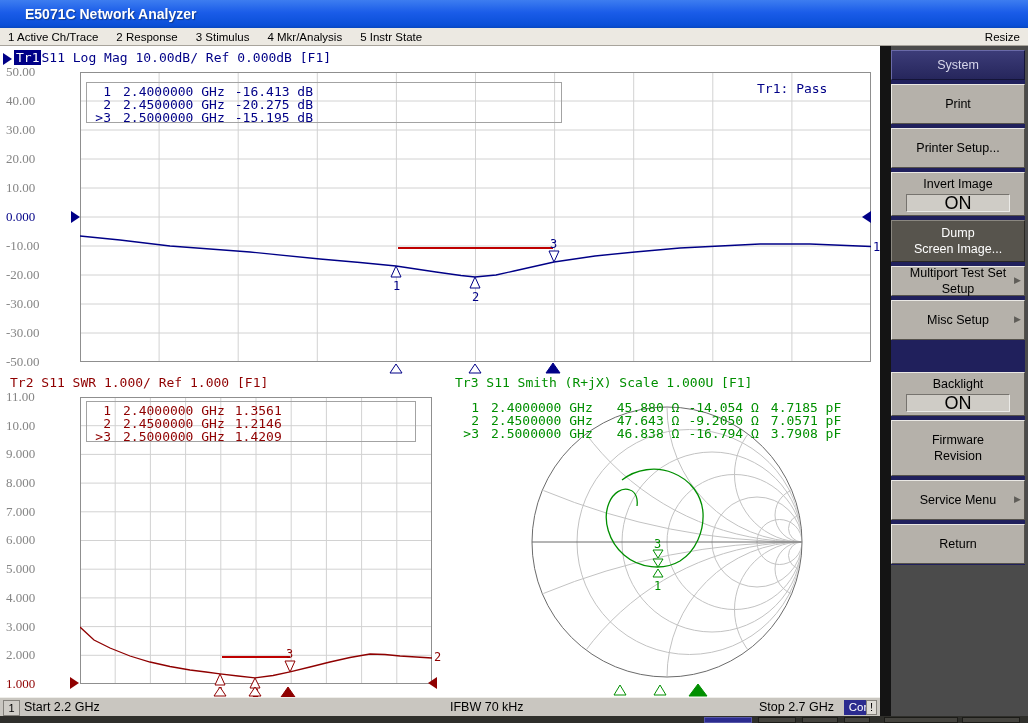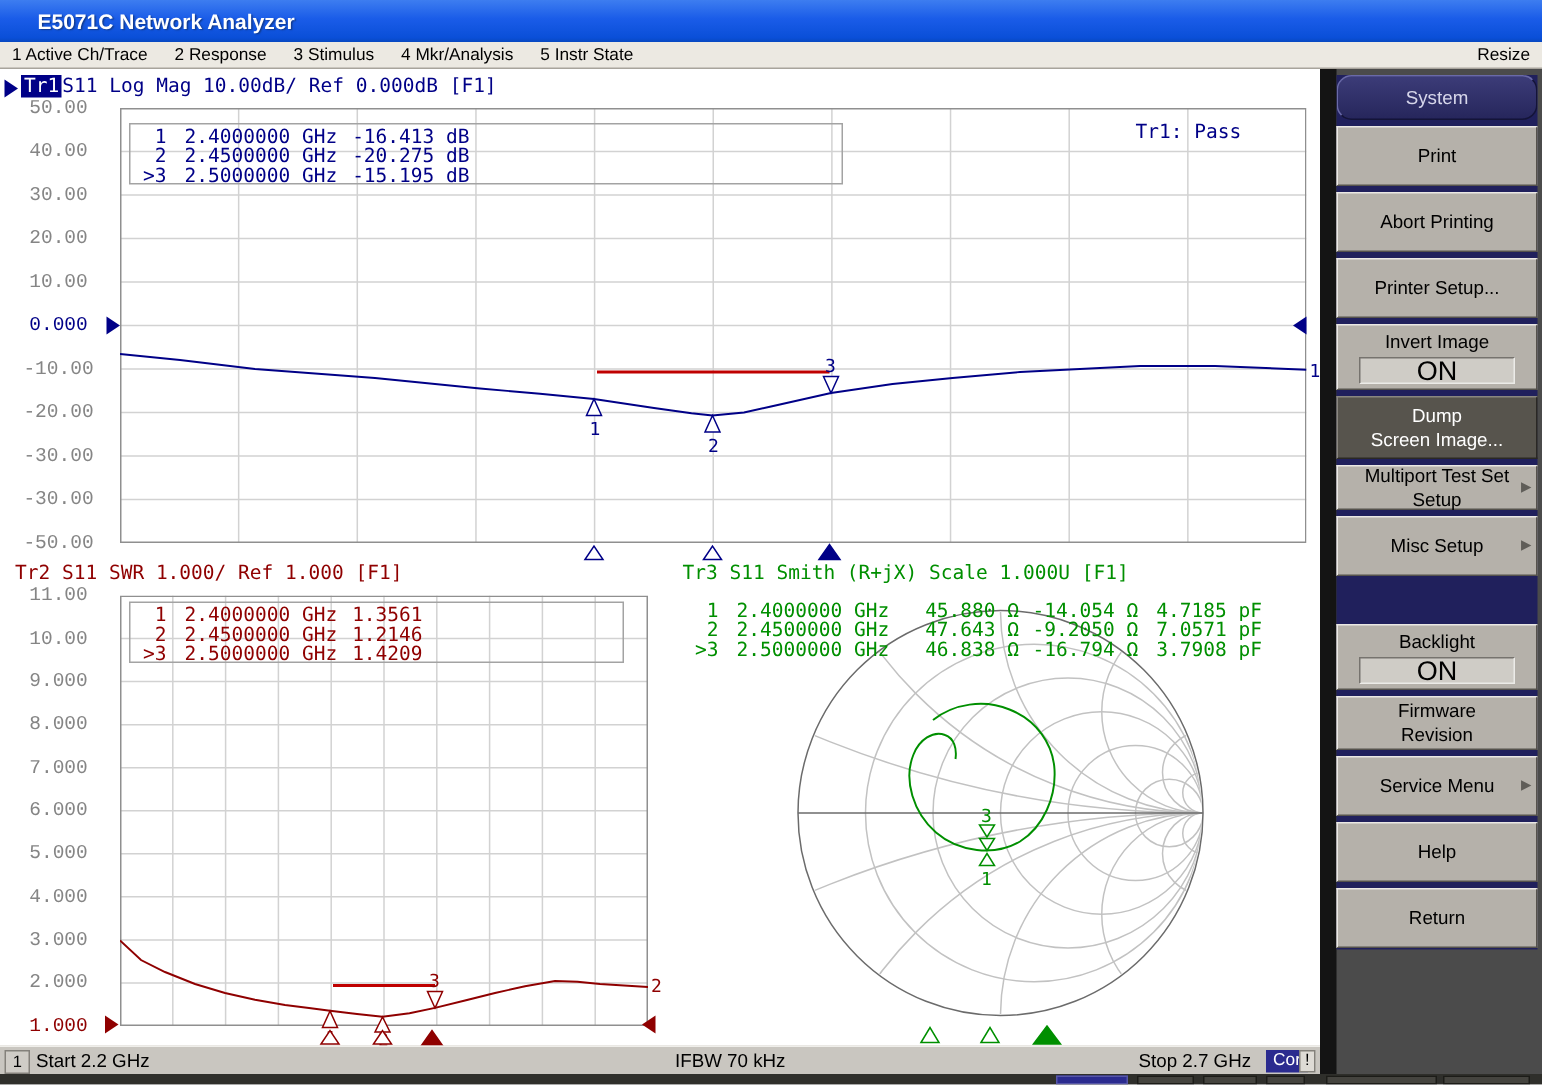--- a/index.html
+++ b/index.html
@@ -15,22 +15,22 @@
     color:#fff;font-size:14px;font-weight:bold;line-height:28px;padding-left:25px;
     box-sizing:border-box;text-shadow:1px 1px 1px #123a8c;}
   
   .menubar{position:absolute;left:0;top:28px;width:1028px;height:18px;background:#ece9e2;
     border-bottom:1px solid #a8a49c;display:flex;align-items:center;font-size:11.5px;color:#000;
     padding:0 8px;box-sizing:border-box;gap:18px;}
   .menubar .spacer{flex:1;}
   .menuitem{cursor:default;}
 
   
-  .tick{position:absolute;left:6px;width:66px;text-align:center;font-size:13px;line-height:15px;
-        color:#858585;font-family:Liberation Mono, monospace;}
+  .tick{position:absolute;left:6px;width:66px;text-align:left;font-size:13px;line-height:15px;
+        color:#858585;font-family:Liberation Serif, serif;}
 
   
   .trhdr{position:absolute;font-size:13px;line-height:15px;white-space:pre;
          font-family:"DejaVu Sans Mono","Liberation Mono",monospace;}
   .trbadge{display:inline-block;background:#000087;color:#fff;padding:0 2px;margin-right:0;}
 
   
   .mkrbox{position:absolute;border:1px solid #a3a3a3;box-sizing:border-box;padding-top:2px;}
   .mkr-row{display:flex;height:13px;line-height:13px;font-size:13px;white-space:pre;
            font-family:"DejaVu Sans Mono","Liberation Mono",monospace;}
@@ -47,21 +47,21 @@
 
   
   .sidebar{position:absolute;left:880px;top:46px;width:148px;height:670px;background:#4b4b4b;}
   .sidebar .lstrip{position:absolute;left:0;top:0;width:11px;height:670px;background:#141414;}
   .btns{position:absolute;left:891px;top:50px;width:134px;background:#20205c;padding-bottom:1px;}
   .skey{position:relative;box-sizing:border-box;width:134px;margin-bottom:4px;background:#b5b1aa;
     border:1px solid;border-color:#eae8e4 #55524c #55524c #eae8e4;color:#000;
     display:flex;flex-direction:column;align-items:center;justify-content:center;
     font-size:12.5px;line-height:1.3;text-align:center;cursor:default;}
   .skey .lbl{white-space:pre-line;}
-  .skey.hdr{background:linear-gradient(#3c3c78,#26265c);color:#d6d6ea;border-color:#6a6aa8 #141438 #141438 #6a6aa8;border-radius:10px;}
+  .skey.hdr{background:linear-gradient(#3c3c78,#26265c);color:#d6d6ea;border-color:#6a6aa8 #141438 #141438 #6a6aa8;}
   .skey.dark{background:#57544d;color:#fff;border-color:#8a8780 #2a2824 #2a2824 #8a8780;}
   .skey .state{display:block;width:102px;margin-top:2px;background:#cfccc6;
     border:1px solid;border-color:#76736e #ecebe8 #ecebe8 #76736e;font-size:18px;line-height:16px;}
   .skey .arrow{position:absolute;right:3px;top:50%;margin-top:-6px;font-size:9px;color:#5f5d58;}
 
   
   .statusbar{position:absolute;left:0;top:697px;width:880px;height:19px;background:#c9c6c0;
     border-top:1px solid #efeeea;box-sizing:border-box;font-size:12.5px;color:#000;}
   .chbox{position:absolute;left:3px;top:2px;width:15px;height:14px;border:1px solid #84817b;
     text-align:center;font-size:11px;line-height:14px;background:#cfccc6;}
@@ -281,23 +281,20 @@
     <div class="lstrip"></div>
   </div>
   <div class="btns">
     <div class="skey hdr" style="height:30px;">
         <span class="lbl">System</span>
       </div>
     <div class="skey" style="height:40px;">
         <span class="lbl">Print</span>
       </div>
     <div class="skey" style="height:40px;">
-        <span class="lbl">Abort Printing</span>
-      </div>
-    <div class="skey" style="height:40px;">
         <span class="lbl">Printer Setup...</span>
       </div>
     <div class="skey" style="height:44px;">
         <span class="lbl">Invert Image</span>
         <span class="state">ON</span>
       </div>
     <div class="skey dark" style="height:42px;">
         <span class="lbl">Dump
 Screen Image...</span>
       </div>
@@ -307,30 +304,27 @@
         <span class="arrow">▶</span>
       </div>
     <div class="skey" style="height:40px;">
         <span class="lbl">Misc Setup</span>
         <span class="arrow">▶</span>
       </div>
     <div class="skey" style="height:44px;margin-top:32px;">
         <span class="lbl">Backlight</span>
         <span class="state">ON</span>
       </div>
-    <div class="skey" style="height:36px;">
+    <div class="skey" style="height:56px;">
         <span class="lbl">Firmware
 Revision</span>
       </div>
     <div class="skey" style="height:40px;">
         <span class="lbl">Service Menu</span>
         <span class="arrow">▶</span>
-      </div>
-    <div class="skey" style="height:40px;">
-        <span class="lbl">Help</span>
       </div>
     <div class="skey" style="height:40px;margin-bottom:0;">
         <span class="lbl">Return</span>
       </div>
   </div>
 
   <div class="statusbar">
     <div class="chbox">1</div>
     <span class="abs" style="left:24px;top:2px;">Start 2.2 GHz</span>
     <span class="abs" style="left:450px;top:2px;">IFBW 70 kHz</span>

